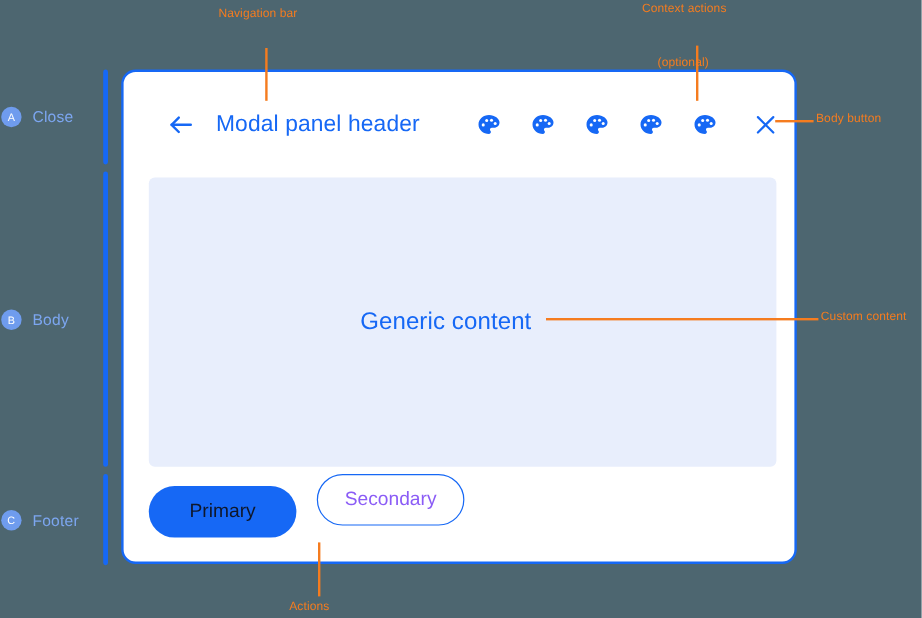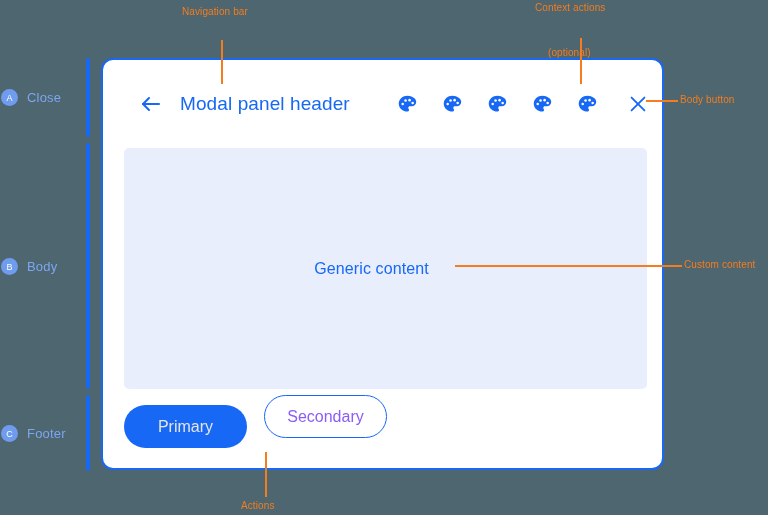--- a/index.html
+++ b/index.html
@@ -100,21 +100,21 @@
     top: 88px;
     width: 523px;
     height: 241px;
     background: #e8eefc;
     border-radius: 5px;
     display: flex;
     align-items: center;
     justify-content: center;
   }
   .generic-content {
-    font-size: 16px;
+    font-size: 20px;
     color: #1668f5;
     letter-spacing: 0.1px;
     transform: translate(-24px, 0);
     white-space: nowrap;
     margin-left: 20px;
   }
 
   
   .modal-footer {
     position: absolute;
@@ -131,21 +131,21 @@
     display: inline-flex;
     align-items: center;
     justify-content: center;
     cursor: pointer;
     box-sizing: border-box;
     white-space: nowrap;
   }
   .btn-primary {
     width: 123px;
     background: #1668f5;
-    color: #e5e5e5;
+    color: #0f172a;
     border: none;
     margin-top: 20px;
   }
   .btn-secondary {
     width: 123px;
     background: #ffffff;
     color: #8b5cf6;
     border: 1.6px solid #1668f5;
   }
 

